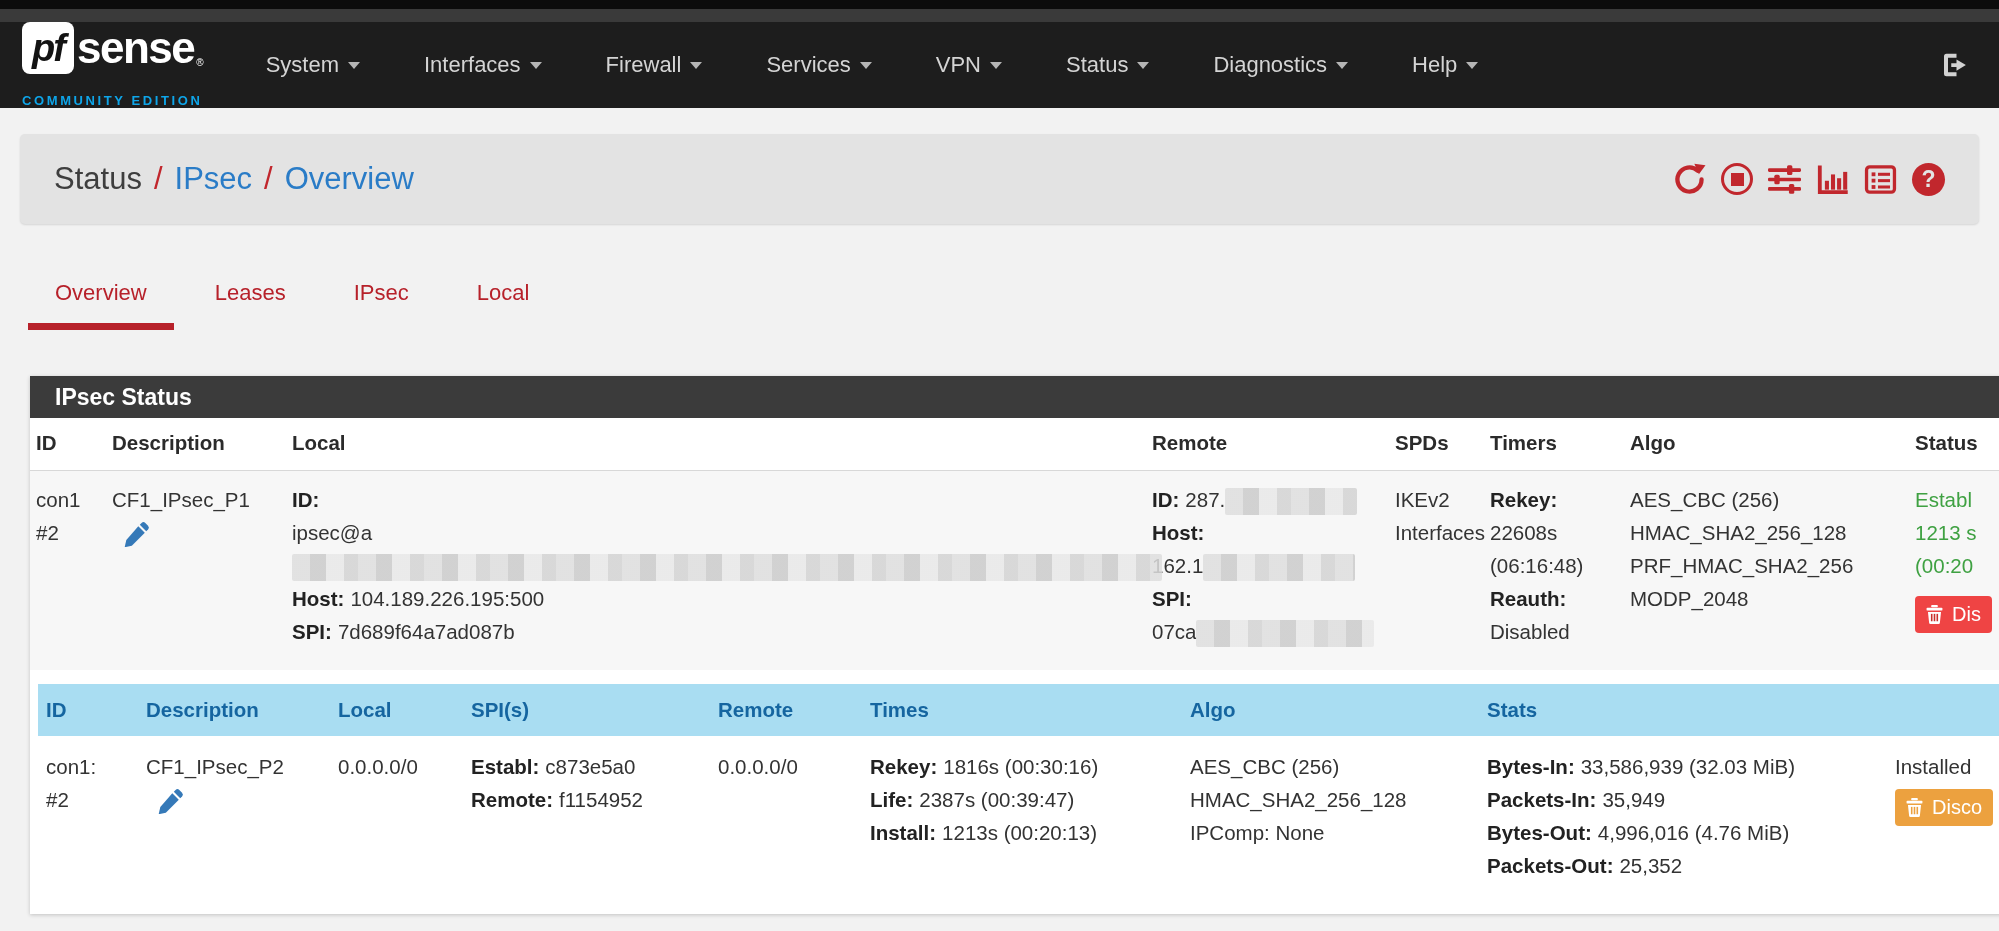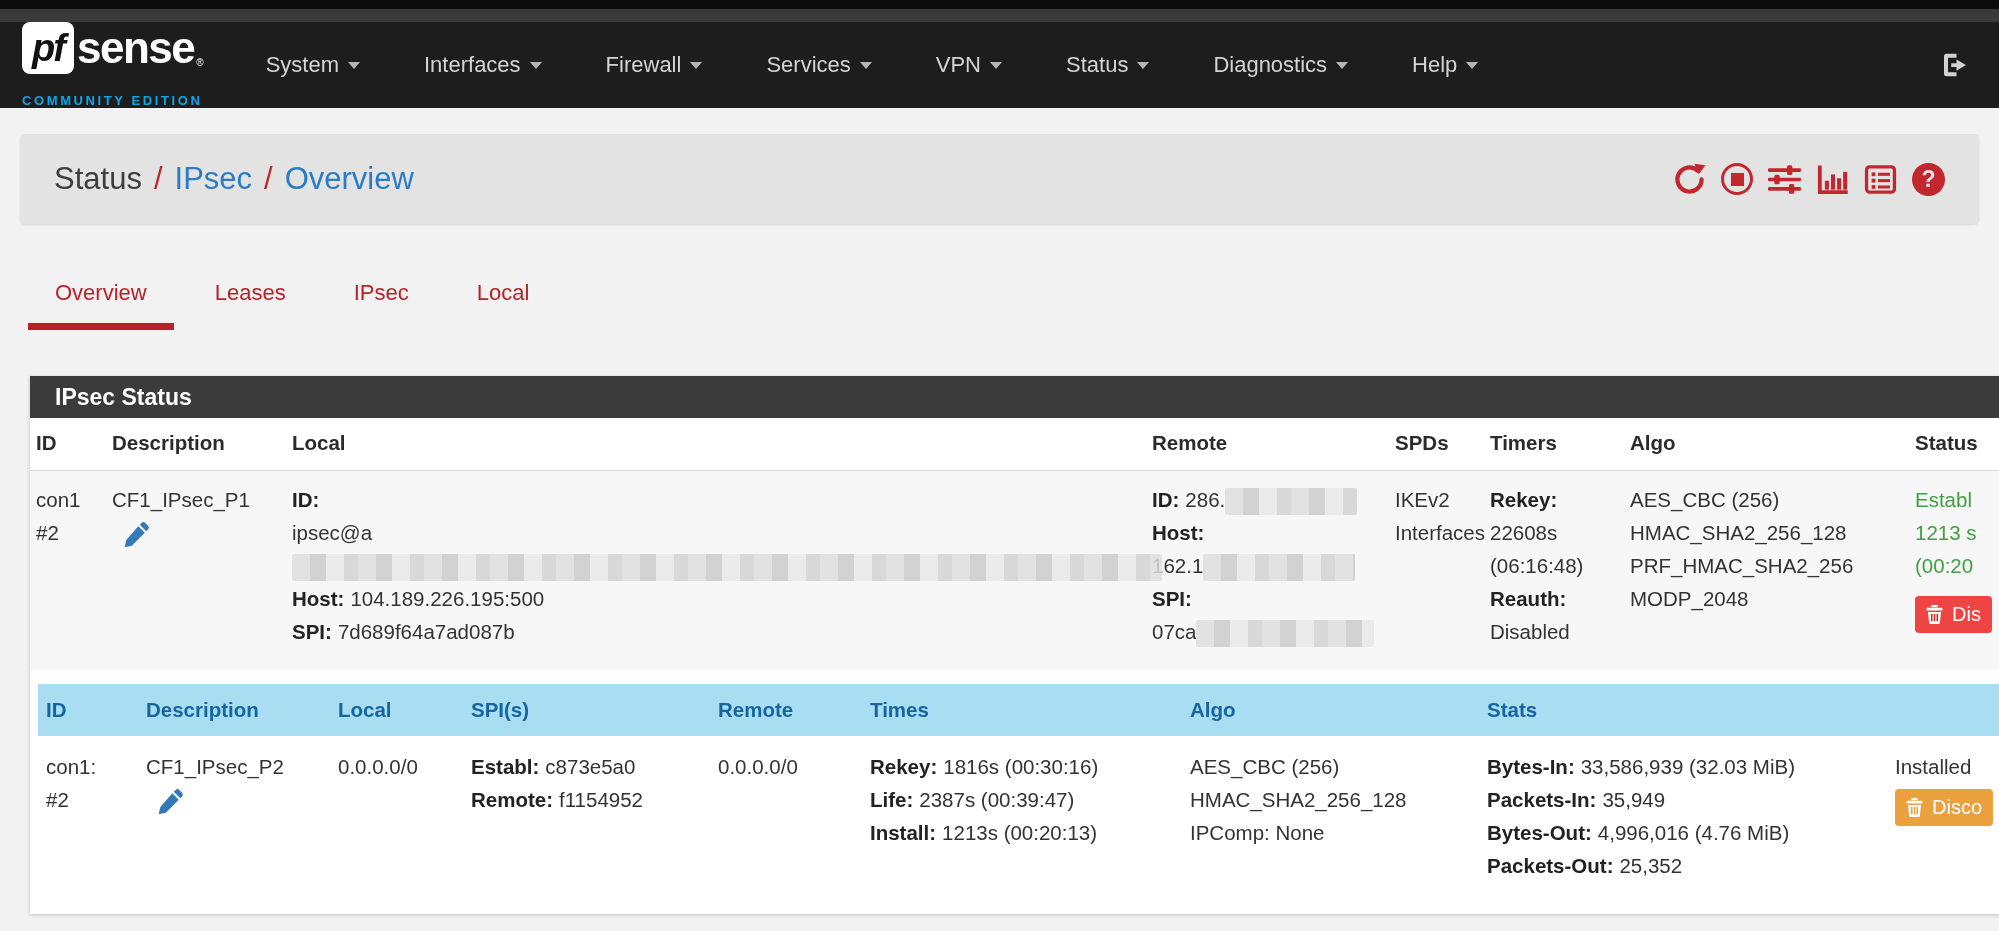--- a/index.html
+++ b/index.html
@@ -257,21 +257,21 @@
               </svg>
             </span>
         </td>
         <td>
           <div><span class="lbl">ID:</span></div>
           <div><span>ipsec@a</span><span class="redact" style="width:870px"></span></div>
           <div><span class="lbl">Host:</span><span>104.189.226.195:500</span></div>
           <div><span class="lbl">SPI:</span><span>7d689f64a7ad087b</span></div>
         </td>
         <td>
-          <div><span class="lbl">ID:</span><span>286.</span><span class="redact" style="width:132px"></span></div>
+          <div><span class="lbl">ID:</span><span>287.</span><span class="redact" style="width:132px"></span></div>
           <div><span class="lbl">Host:</span></div>
           <div><span>162.1</span><span class="redact" style="width:152px"></span></div>
           <div><span class="lbl">SPI:</span></div>
           <div><span>07ca</span><span class="redact" style="width:178px"></span></div>
         </td>
         <td>
           <div>IKEv2</div>
           <div>Interfaces</div>
         </td>
         <td>

